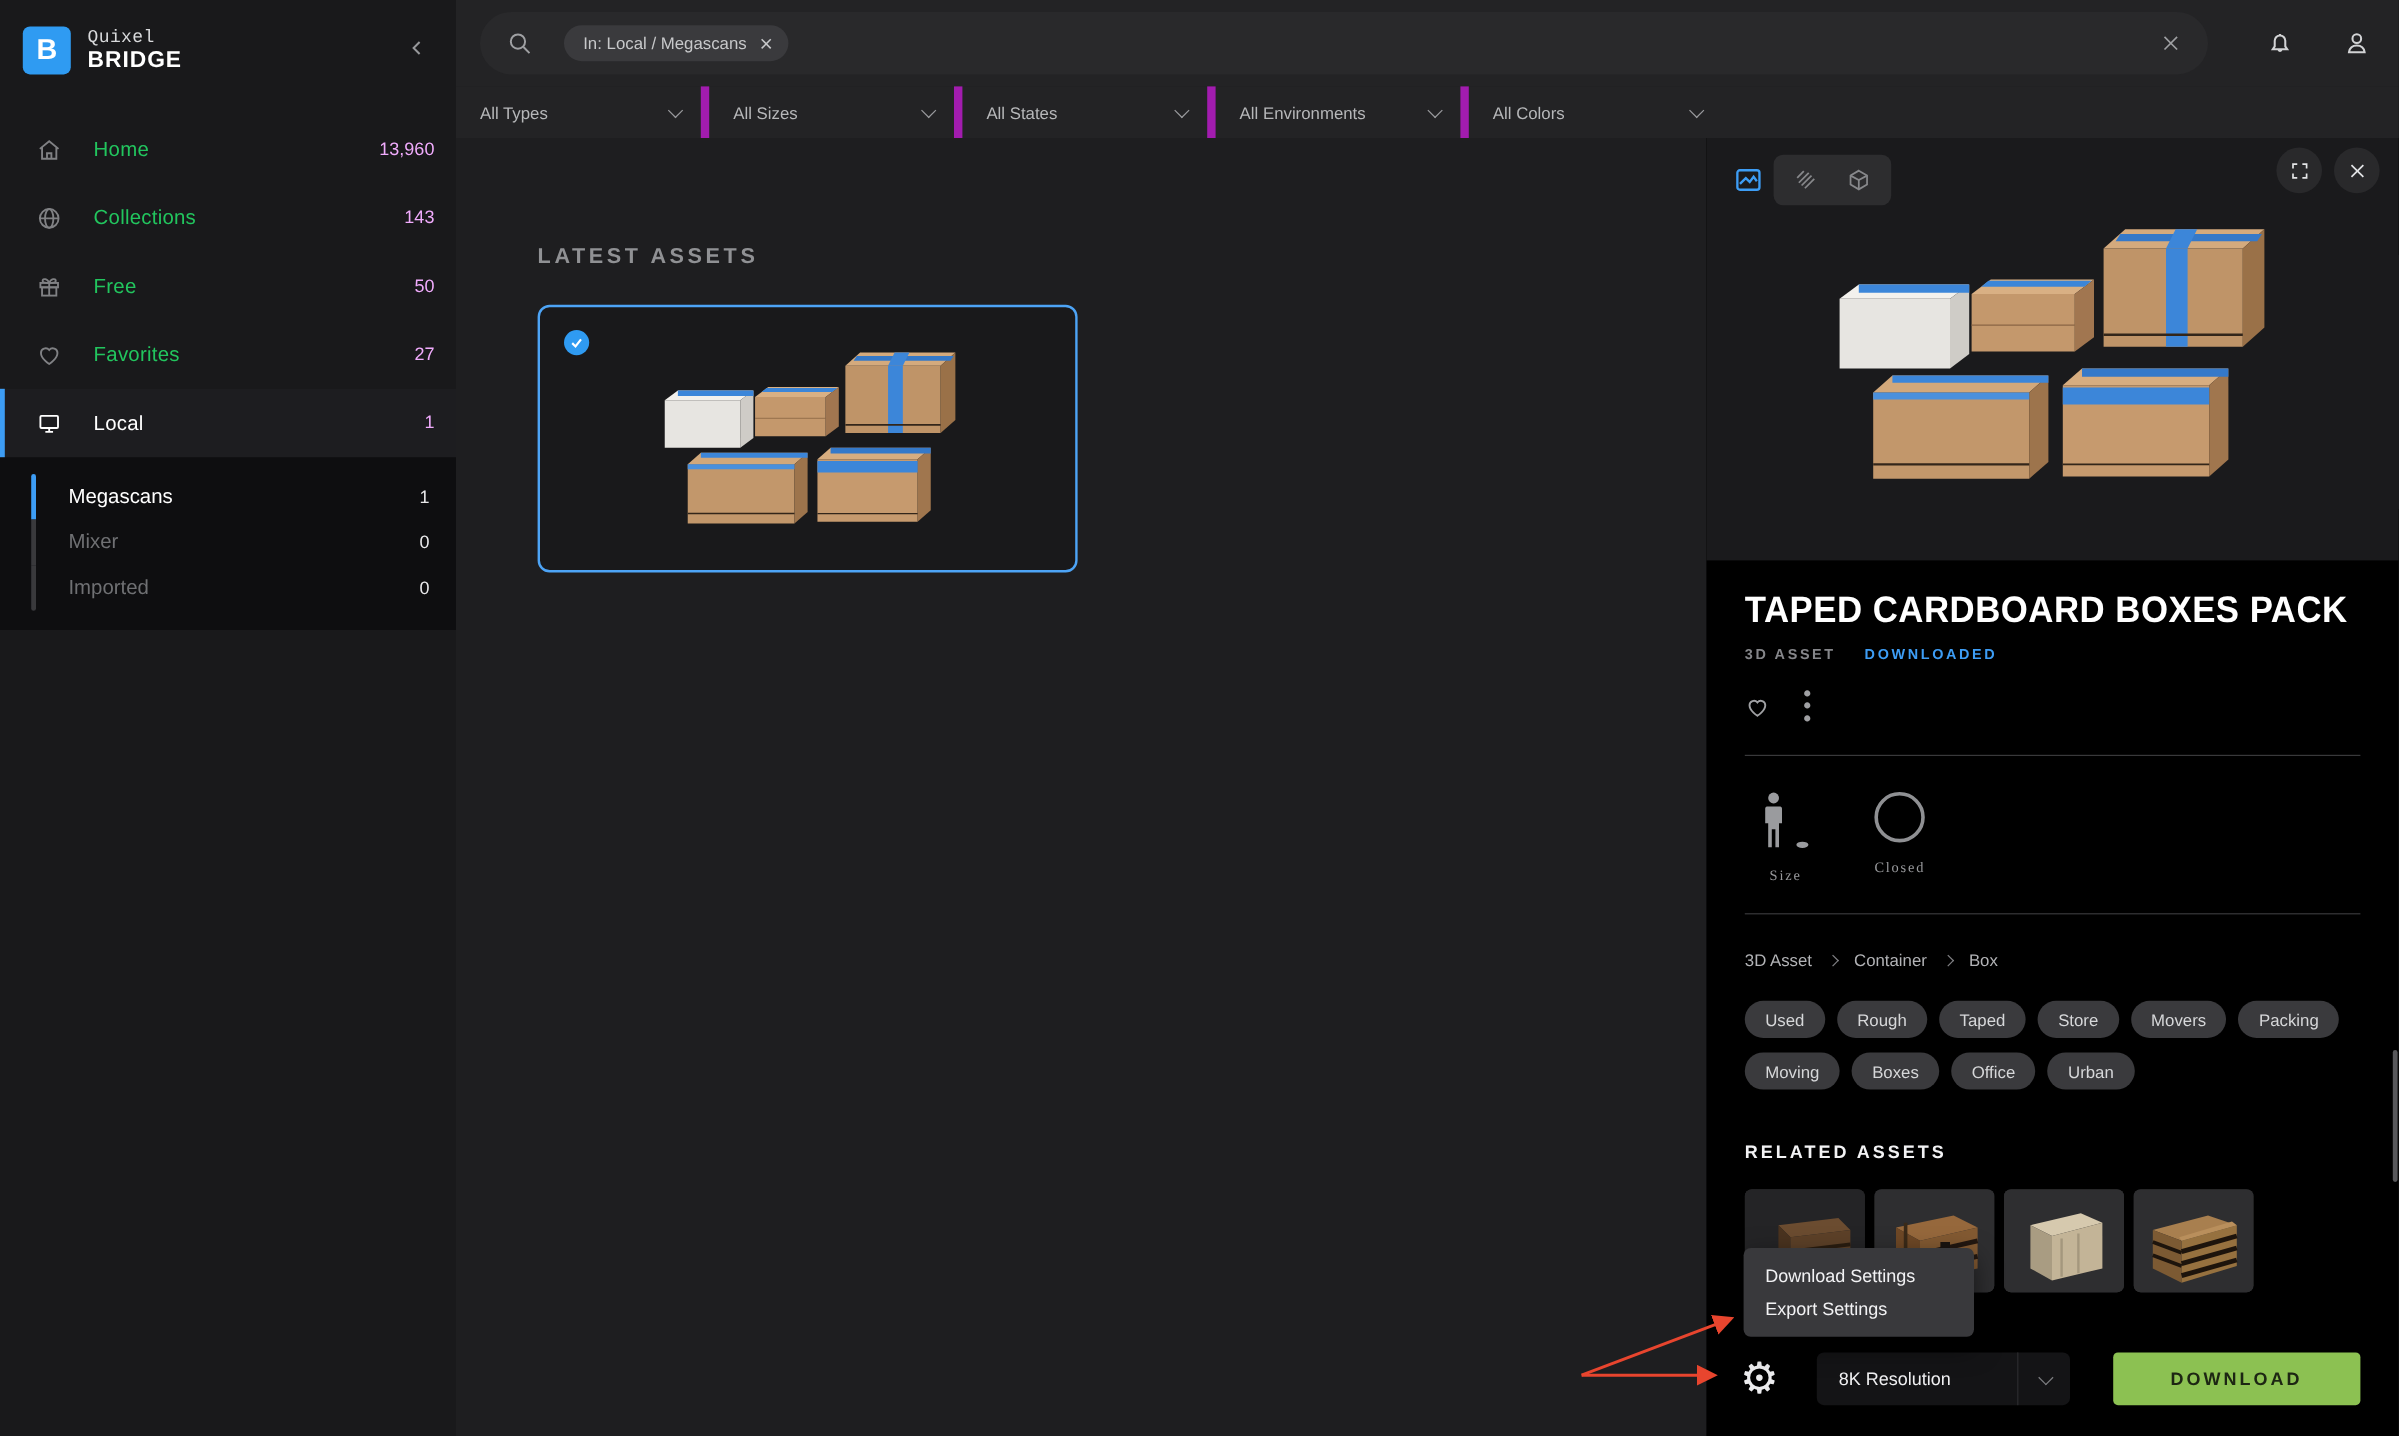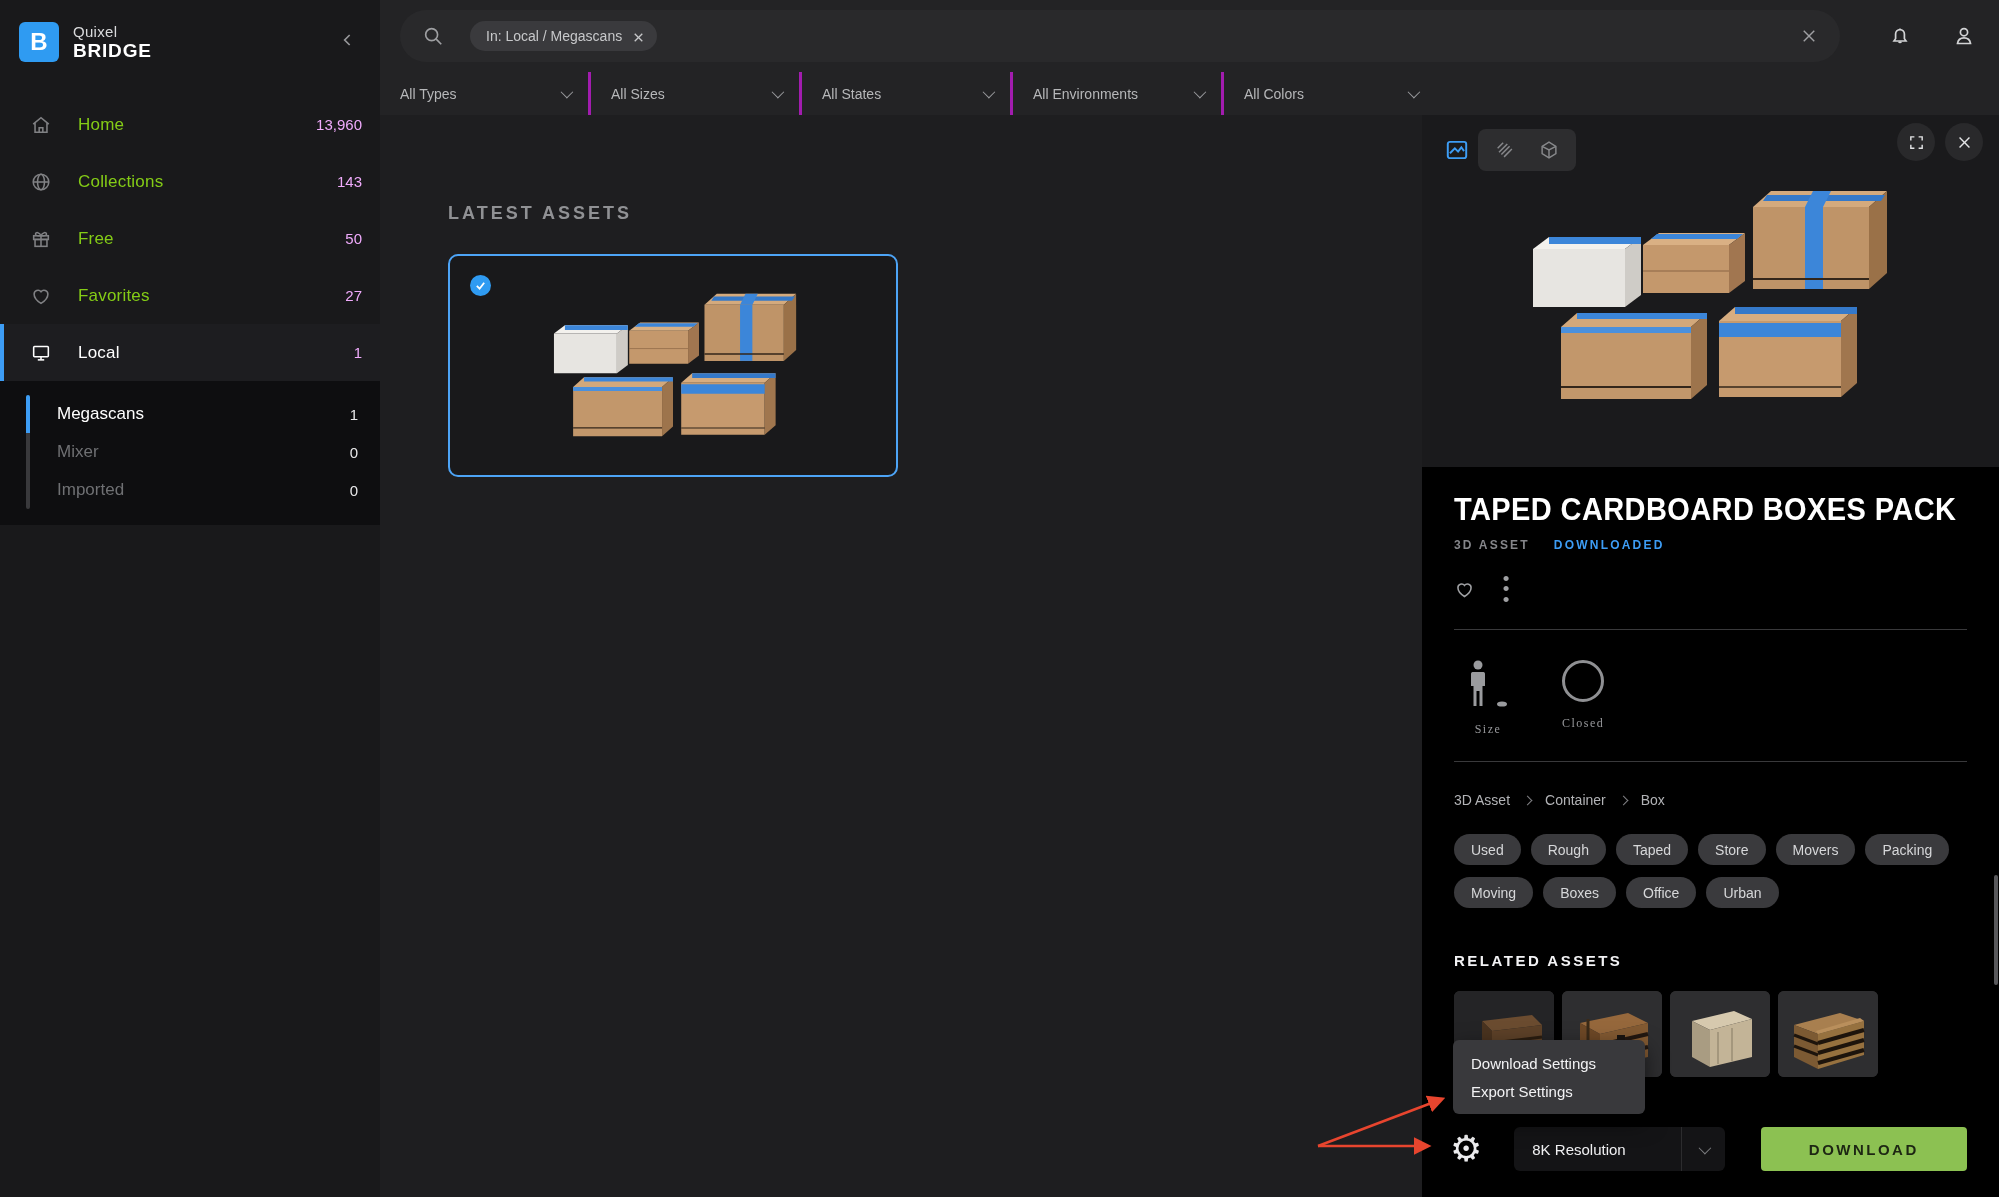--- a/index.html
+++ b/index.html
@@ -15,27 +15,27 @@
     -webkit-font-smoothing:antialiased;
   }
   .app{display:flex;width:100%;height:100%;}
 
   
   .sidebar{width:380px;flex:0 0 380px;background:#19191b;position:relative;z-index:2;}
   .brand{display:flex;align-items:center;gap:14px;padding:22px 20px 26px 19px;position:relative;}
   .logo{width:40px;height:40px;border-radius:6px;background:#2f9bf2;display:flex;align-items:center;justify-content:center;
         font-weight:700;font-size:24px;color:#fff;}
   .brand-text{line-height:1;}
-  .brand-line1{font-size:15px;color:#d9dadc;letter-spacing:.3px;}
+  .brand-line1{font-size:15px;color:#d9dadc;letter-spacing:.3px;font-family:Liberation Mono, monospace;}
   .brand-line2{font-size:19px;font-weight:700;color:#fff;letter-spacing:.8px;margin-top:2px;}
   .collapse-btn{position:absolute;right:22px;top:30px;width:20px;height:20px;color:#96979a;cursor:pointer;}
   .nav{margin-top:8px;}
   .nav-item{position:relative;height:57px;display:flex;align-items:center;padding:0 18px 0 30px;cursor:pointer;}
   .nav-item .icon{width:22px;height:22px;color:#808184;flex:0 0 22px;}
-  .nav-item .label{margin-left:26px;font-size:17px;color:#84cc16;letter-spacing:.2px;}
+  .nav-item .label{margin-left:26px;font-size:17px;color:#22c55e;letter-spacing:.2px;}
   .nav-item .count{margin-left:auto;font-size:15px;color:#f0abfc;}
   .nav-item.active{background:#1d1d20;}
   .nav-item.active::before{content:"";position:absolute;left:0;top:0;bottom:0;width:4px;background:var(--accent);}
   .nav-item.active .icon{color:#fff;}
   .nav-item.active .label{color:#fff;}
   .sub-list{background:#0e0e10;padding:14px 0 16px 0;}
   .sub-item{position:relative;height:38px;display:flex;align-items:center;padding:0 22px 0 57px;cursor:pointer;}
   .sub-item::before{content:"";position:absolute;left:26px;top:0;bottom:0;width:4px;background:#39393c;}
   .sub-item.first::before{border-radius:2px 2px 0 0;}
   .sub-item.last::before{border-radius:0 0 2px 2px;}
@@ -51,21 +51,21 @@
   .search-icon{width:22px;height:22px;color:#9fa0a3;flex:0 0 22px;}
   .search-chip{margin-left:26px;height:30px;background:#3a3a3d;border-radius:15px;display:flex;align-items:center;
                padding:0 12px 0 16px;gap:10px;cursor:default;}
   .search-chip .chip-label{font-size:14px;color:#c7c8ca;white-space:nowrap;}
   .chip-x{width:13px;height:13px;color:#c7c8ca;cursor:pointer;}
   .search-clear{margin-left:auto;width:18px;height:18px;color:#9fa0a3;cursor:pointer;}
   .topbar-icons{display:flex;align-items:center;gap:40px;margin-left:48px;}
   .topbar-icons .tb-icon{width:24px;height:24px;color:#d2d3d5;cursor:pointer;}
 
   .filterbar{height:43px;background:#232325;display:flex;align-items:stretch;}
-  .filter{width:211px;display:flex;align-items:center;padding:0 18px 0 20px;border-right:3px solid #a21caf;cursor:pointer;}
+  .filter{width:211px;display:flex;align-items:center;padding:0 18px 0 20px;border-right:7px solid #a21caf;cursor:pointer;}
   .filter:last-child{border-right:none;}
   .filter .f-label{font-size:14px;color:#b6b7b9;}
   .chev{margin-left:auto;width:9px;height:9px;border-right:1.6px solid #9a9b9e;border-bottom:1.6px solid #9a9b9e;
         transform:rotate(45deg) translateY(-2px);}
 
   .work-row{flex:1;display:flex;min-height:0;}
   .content{flex:1;padding:88px 0 0 68px;}
   .section-title{font-size:18px;font-weight:700;letter-spacing:3px;color:#909194;}
   .asset-card{position:relative;width:450px;height:223px;margin-top:30px;border:2px solid #4da4f6;border-radius:10px;
               background:#19191b;cursor:pointer;display:flex;align-items:center;justify-content:center;}

